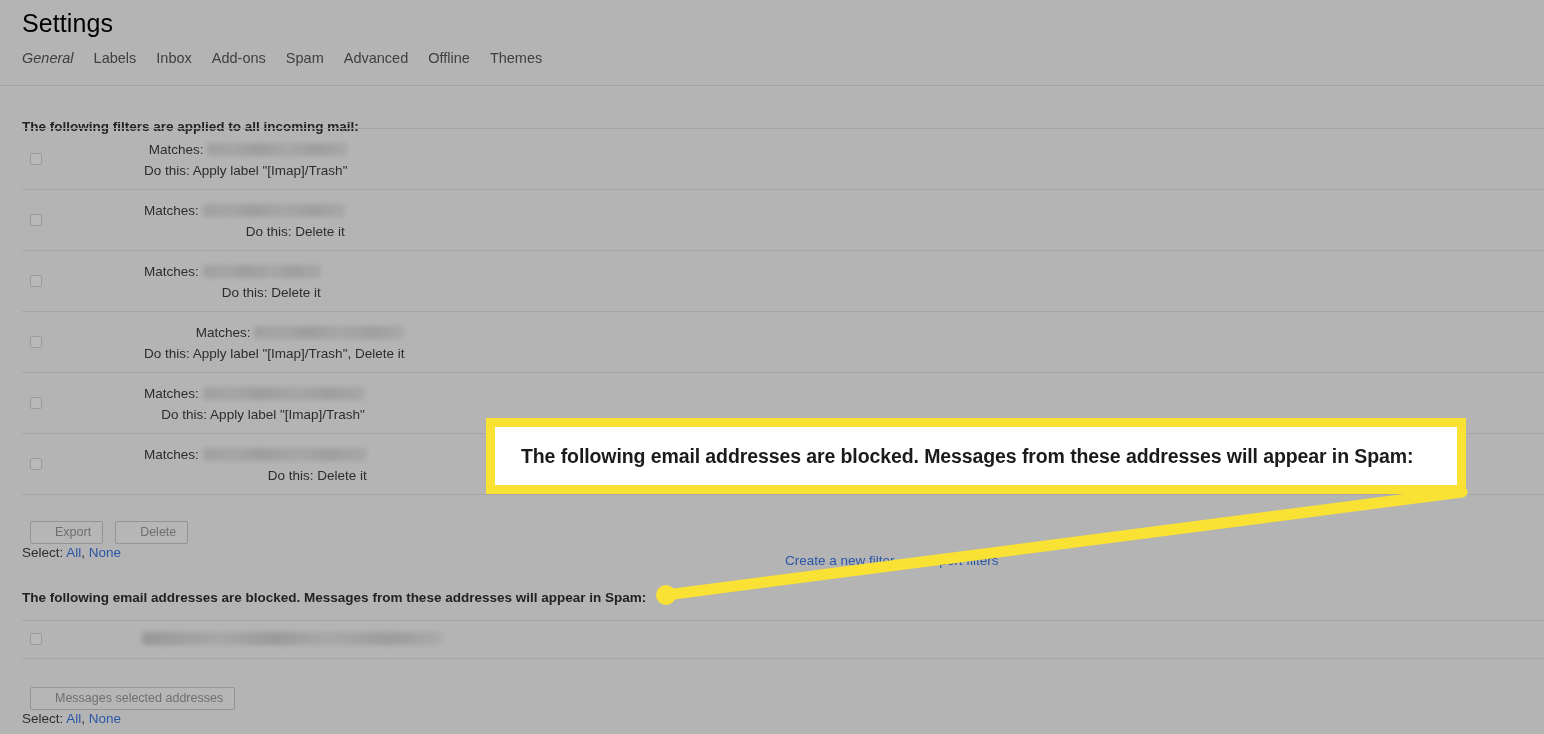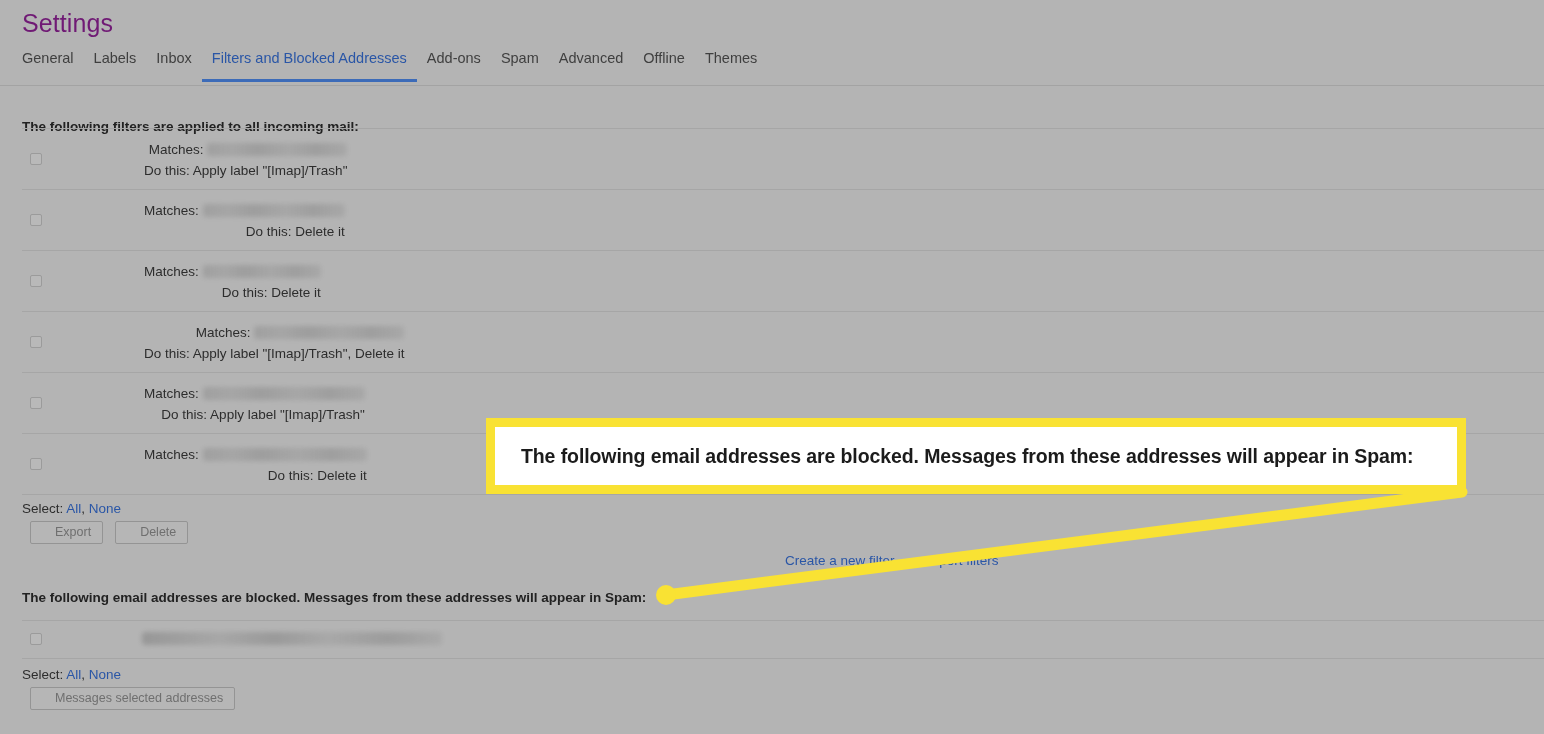--- a/index.html
+++ b/index.html
@@ -24,21 +24,21 @@
     background: #b4b4b4;
   }
 
   
   .settings-title {
     position: absolute;
     left: 22px;
     top: 8px;
     font-size: 25px;
     font-weight: 400;
-    color: #701a75;
+    color: #000000;
     letter-spacing: 0.1px;
     line-height: 30px;
   }
 
   .tabbar {
     position: absolute;
     left: 0;
     top: 46px;
     right: 0;
     height: 40px;
@@ -50,21 +50,21 @@
   }
   .tab {
     position: relative;
     font-size: 14.5px;
     line-height: 16px;
     color: #3f3f3f;
     padding: 4px 10px 16px 10px;
     white-space: nowrap;
     cursor: pointer;
   }
-  .tab:first-child { padding-left: 0; }
+  .tab:first-child { padding-left: 0; font-style: italic; }
   .tab.active {
     color: #2a56a6;
     font-weight: 400;
   }
   .tab.active::after {
     content: "";
     position: absolute;
     left: 0;
     right: 0;
     bottom: 0;
@@ -145,20 +145,21 @@
   }
 
   
   .selectline {
     position: absolute;
     left: 22px;
     font-size: 13.5px;
     color: #2d2d2d;
     line-height: 17px;
     white-space: nowrap;
+    margin-top: 44px;
   }
   .selectline a {
     color: #2a56a6;
     text-decoration: none;
     cursor: pointer;
   }
   .btnrow {
     position: absolute;
     left: 30px;
     display: flex;
@@ -250,21 +251,20 @@
 <body>
 
 <div id="page">
 
   <div class="settings-title">Settings</div>
 
   <div class="tabbar" id="tabbar">
       <div class="tab"><span>General</span></div>
       <div class="tab"><span>Labels</span></div>
       <div class="tab"><span>Inbox</span></div>
-      <div class="tab active"><span>Filters and Blocked Addresses</span></div>
       <div class="tab"><span>Add-ons</span></div>
       <div class="tab"><span>Spam</span></div>
       <div class="tab"><span>Advanced</span></div>
       <div class="tab"><span>Offline</span></div>
       <div class="tab"><span>Themes</span></div>
     </div>
 
   <div class="section-heading" id="filters-heading">The following filters are applied to all incoming mail:</div>
 
   <div id="filter-rows">

